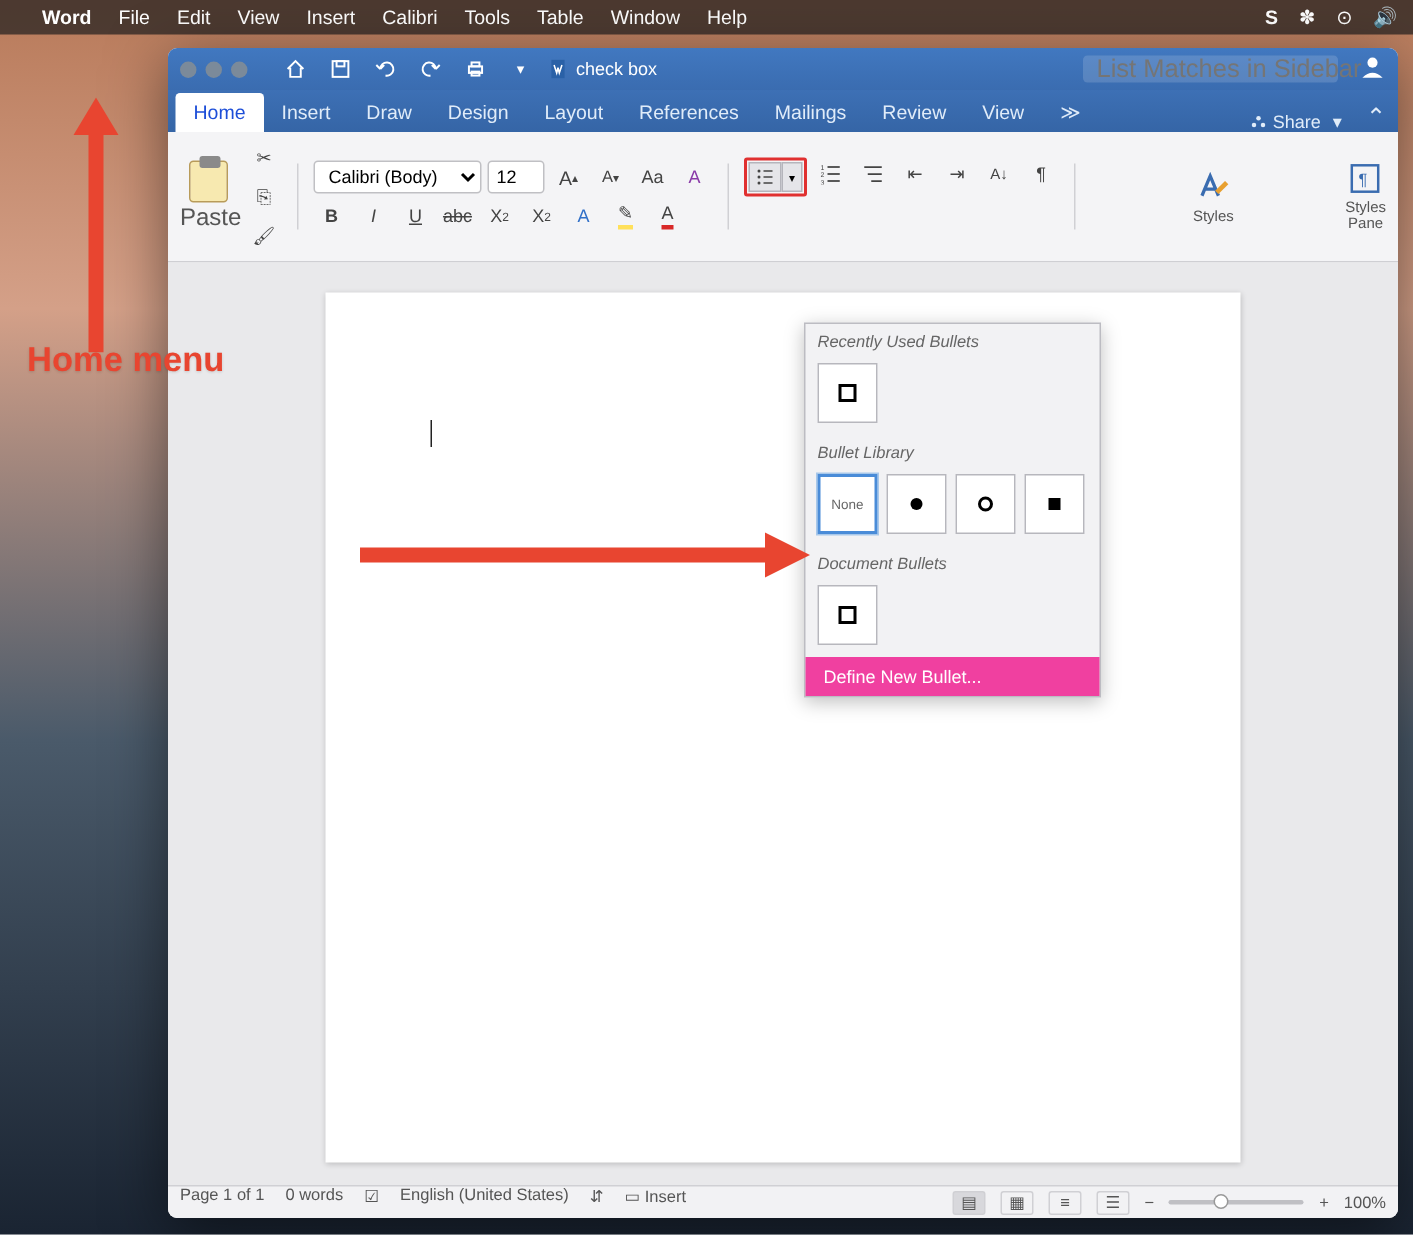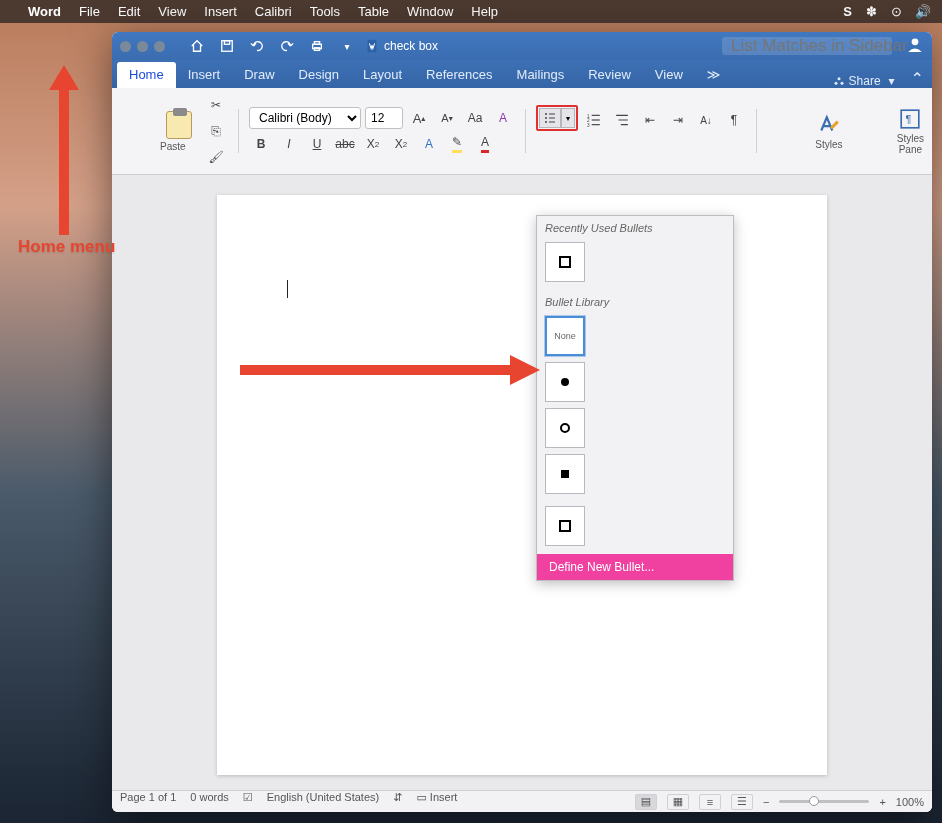--- a/index.html
+++ b/index.html
@@ -23,60 +23,60 @@
 .titlebar .share-ico { margin-left:8px; color:#fff; }
 
 .tabs { height: 28px; background: linear-gradient(#3d70b5, #3565a6); display: flex; align-items: flex-end; padding-left: 5px; }
 .tab { padding: 5px 12px 6px; color: #e0ecf9; font-size: 13px; cursor: pointer; }
 .tab.active { background: #fff; color: #1d4ed8; font-weight: 500; border-radius: 3px 3px 0 0; }
 .tabs .share { margin-left: auto; color: #e0ecf9; font-size: 12px; padding-right: 8px; display:flex; align-items:center; gap:4px;text-align:center;}
 .tabs .caret { color: #e0ecf9; padding: 0 8px; }
 
 .ribbon { background: #f4f4f6; border-bottom: 1px solid #cfcfd3; padding: 6px 8px; display: flex; align-items: center; gap: 6px; min-height: 70px;}
 .segment { display:flex; flex-direction:column; gap:4px; }
-.rgroup { display: flex; align-items: flex-end; gap: 4px; }
+.rgroup { display: flex; align-items: flex-start; gap: 4px; }
 .ribbon select, .ribbon input.fs { height: 22px; border: 1px solid #c0c0c4; border-radius: 3px; font-size: 12px; background: #fff; padding: 0 5px;}
 .ribbon select { width: 112px; }
 .ribbon input.fs { width: 38px; }
 .rbtn { width: 24px; height: 22px; border: 1px solid transparent; display: flex; align-items: center; justify-content: center; font-size: 12px; color: #444; border-radius:3px; cursor:pointer;}
 .rbtn svg { width: 14px; height: 14px; }
-.paste { width: 38px; text-align: left; font-size: 10px; color:#555;margin-left:40px;}
+.paste { width: 38px; text-align: left; font-size: 16px; color:#555;}
 .paste .ico { width: 26px; height: 28px; background: linear-gradient(#f7e9b0,#f7e9b0); border: 1px solid #b89b5a; border-radius: 3px; margin:0 auto 2px; position:relative;}
 .paste .ico::before { content:""; position:absolute; top:-4px; left:6px; width:14px; height:8px; background:#8a8a8a; border-radius:2px;}
 .bullets-hl { border: 2px solid #e03030; padding: 1px; border-radius:2px; display:flex;}
 .bullets-btn { width: 22px; height: 20px; background:#e5e5e9; border:1px solid #b5b5bc; display:flex; align-items:center; justify-content:center;}
 .bullets-btn.dd { width:14px;}
 .styles-block { display:flex; flex-direction:column; align-items:center; font-size:10px; color:#555; gap:2px; margin-left:auto;}
 .styles-block .sico { width:24px; height:24px; display:flex; align-items:center; justify-content:center;}
 .sep { width:1px; height:44px; background:#d0d0d4; margin:0 4px;}
 
 .document { flex:1; background:#e9e9eb; position:relative; display:flex; justify-content:center; padding-top:20px;}
 .page { width: 610px; height: 580px; background: #fff; box-shadow: 0 1px 4px rgba(0,0,0,0.2); position: relative; }
 .cursor { position:absolute; left:70px; top:85px; width:1px; height:18px; background:#222;}
 
 .bullet-dd { position:absolute; left:424px; top:40px; width:198px; background:#f2f2f4; border:1px solid #bcbcc2; box-shadow: 0 3px 12px rgba(0,0,0,0.25); z-index:10;}
 .bullet-dd .hdr { font-size:11px; color:#666; padding:6px 8px 4px;font-style:italic; }
-.bullet-dd .row { display:flex; gap:6px; padding:4px 8px 8px;flex-direction:column;}
+.bullet-dd .row { display:flex; gap:6px; padding:4px 8px 8px;}
 .bopt { width:40px; height:40px; border:1px solid #b7b7bd; background:#fff; display:flex; align-items:center; justify-content:center; font-size:9px; color:#666;}
 .bopt.sel { border:2px solid #4a8cd8; box-shadow:0 0 0 1px #a8c8ea;}
 .bopt .sq { width:12px; height:12px; border:2px solid #000;}
 .bopt .dot { width:8px; height:8px; background:#000; border-radius:50%;}
 .bopt .ring { width:10px; height:10px; border:2px solid #000; border-radius:50%;}
 .bopt .fsq { width:8px; height:8px; background:#000;}
 .define { background:#f040a0; color:#fff; font-size:12px; padding:6px 12px; cursor:pointer;}
 
 .statusbar { height:22px; background:#f2f2f4; border-top:1px solid #d0d0d4; display:flex; font-size:11px; color:#555; padding:0 8px; gap:14px;}
 .statusbar .right { margin-left:auto; display:flex; align-items:center; gap:10px;}
 .statusbar .viewbtn { width:22px; height:16px; border:1px solid #d0d0d4; border-radius:2px; display:flex; align-items:center; justify-content:center;}
 .statusbar .viewbtn.active { background:#d8d8dc;}
 .zoom-slider { width:90px; height:3px; background:#c0c0c4; position:relative; border-radius:2px;}
 .zoom-slider .knob { position:absolute; left:30px; top:-4px; width:10px; height:10px; background:#fff; border:1px solid #999; border-radius:50%;}
 
 .annotation { position:absolute; color:#e84530; font-weight:700; z-index:20;}
-.anno-label { left:18px; top:237px; font-size:17px; text-shadow:0 1px 2px rgba(0,0,0,0.15);}
+.anno-label { left:18px; top:226px; font-size:23px; text-shadow:0 1px 2px rgba(0,0,0,0.15);}
 .arrow1 { position:absolute; left:44px; top:65px; width:40px; height:170px; z-index:19;}
 .arrow2 { position:absolute; left:240px; top:350px; width:300px; height:40px; z-index:19;}
 </style>
 </head>
 <body>
 
 <div class="menubar">
   <span class="apple"></span>
   <span class="appname">Word</span>
   <span>File</span>
@@ -303,20 +303,21 @@
         <div class="bopt">
             <div class="dot"></div>
           </div>
         <div class="bopt">
             <div class="ring"></div>
           </div>
         <div class="bopt">
             <div class="fsq"></div>
           </div>
       </div>
+      <div class="hdr">Document Bullets</div>
       <div class="row">
         <div class="bopt">
             <div class="sq"></div>
           </div>
       </div>
       <div class="define">Define New Bullet...</div>
     </div>
   </div>
 
   <div class="statusbar">

